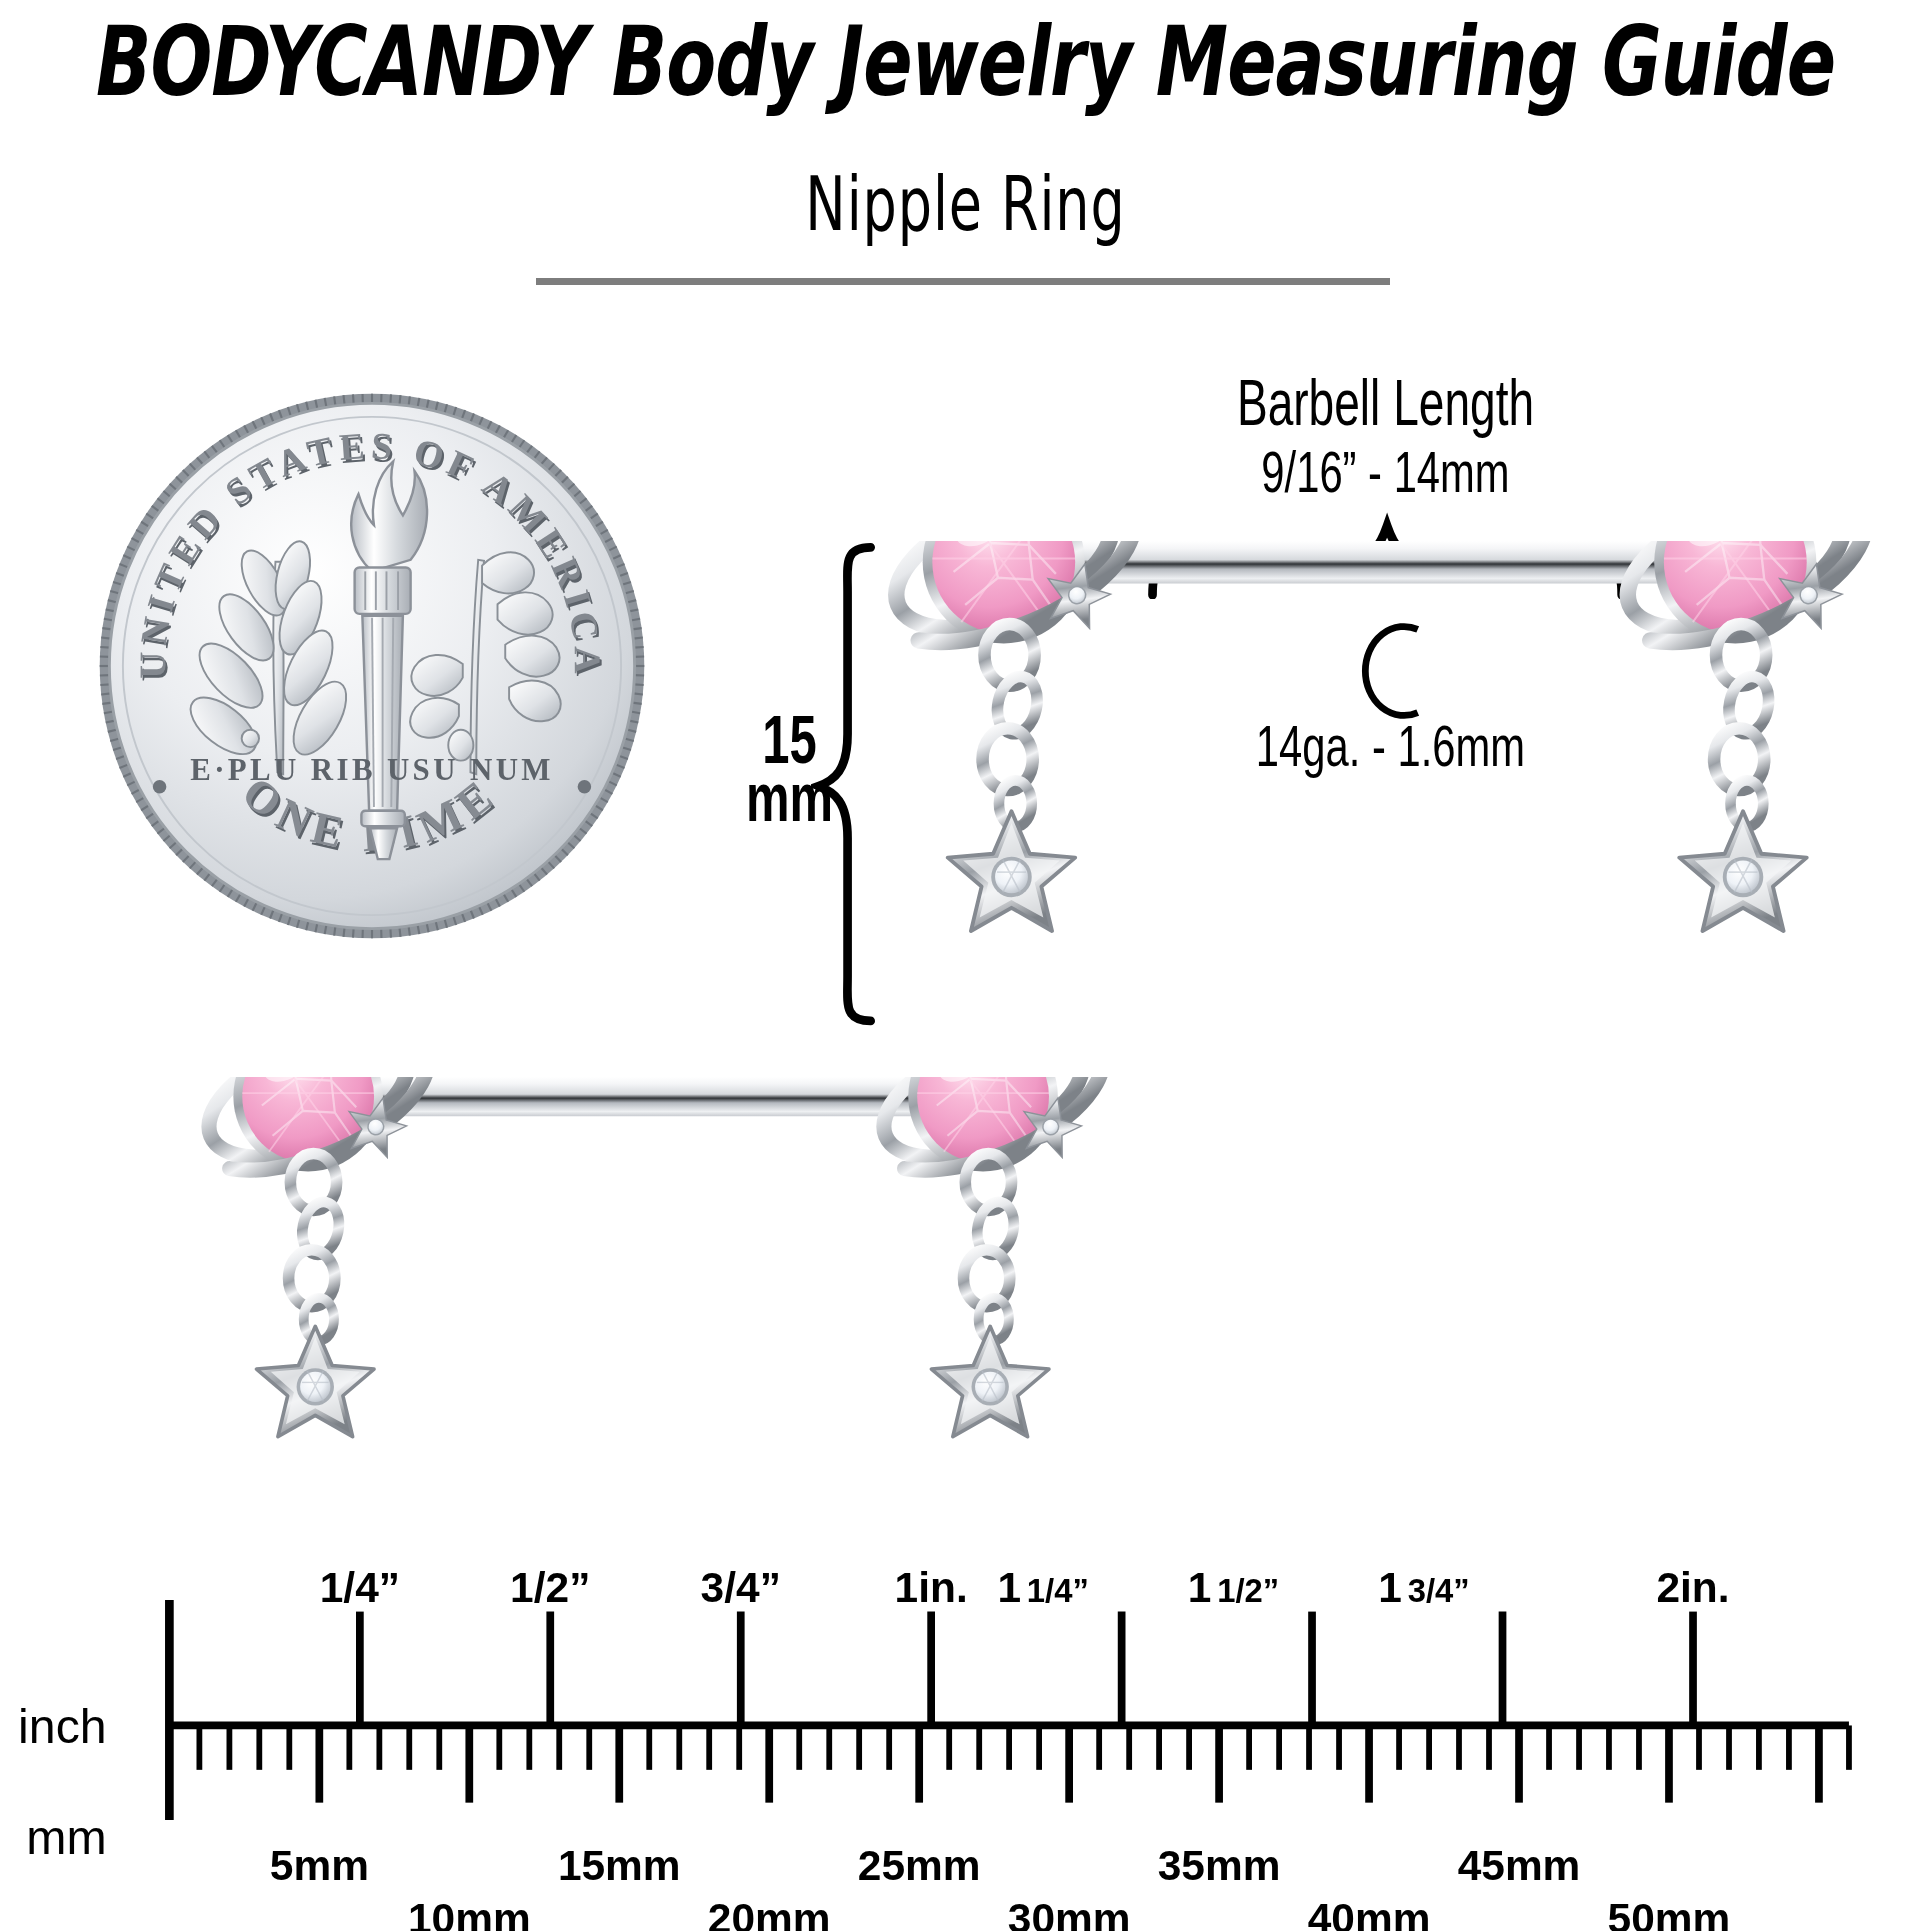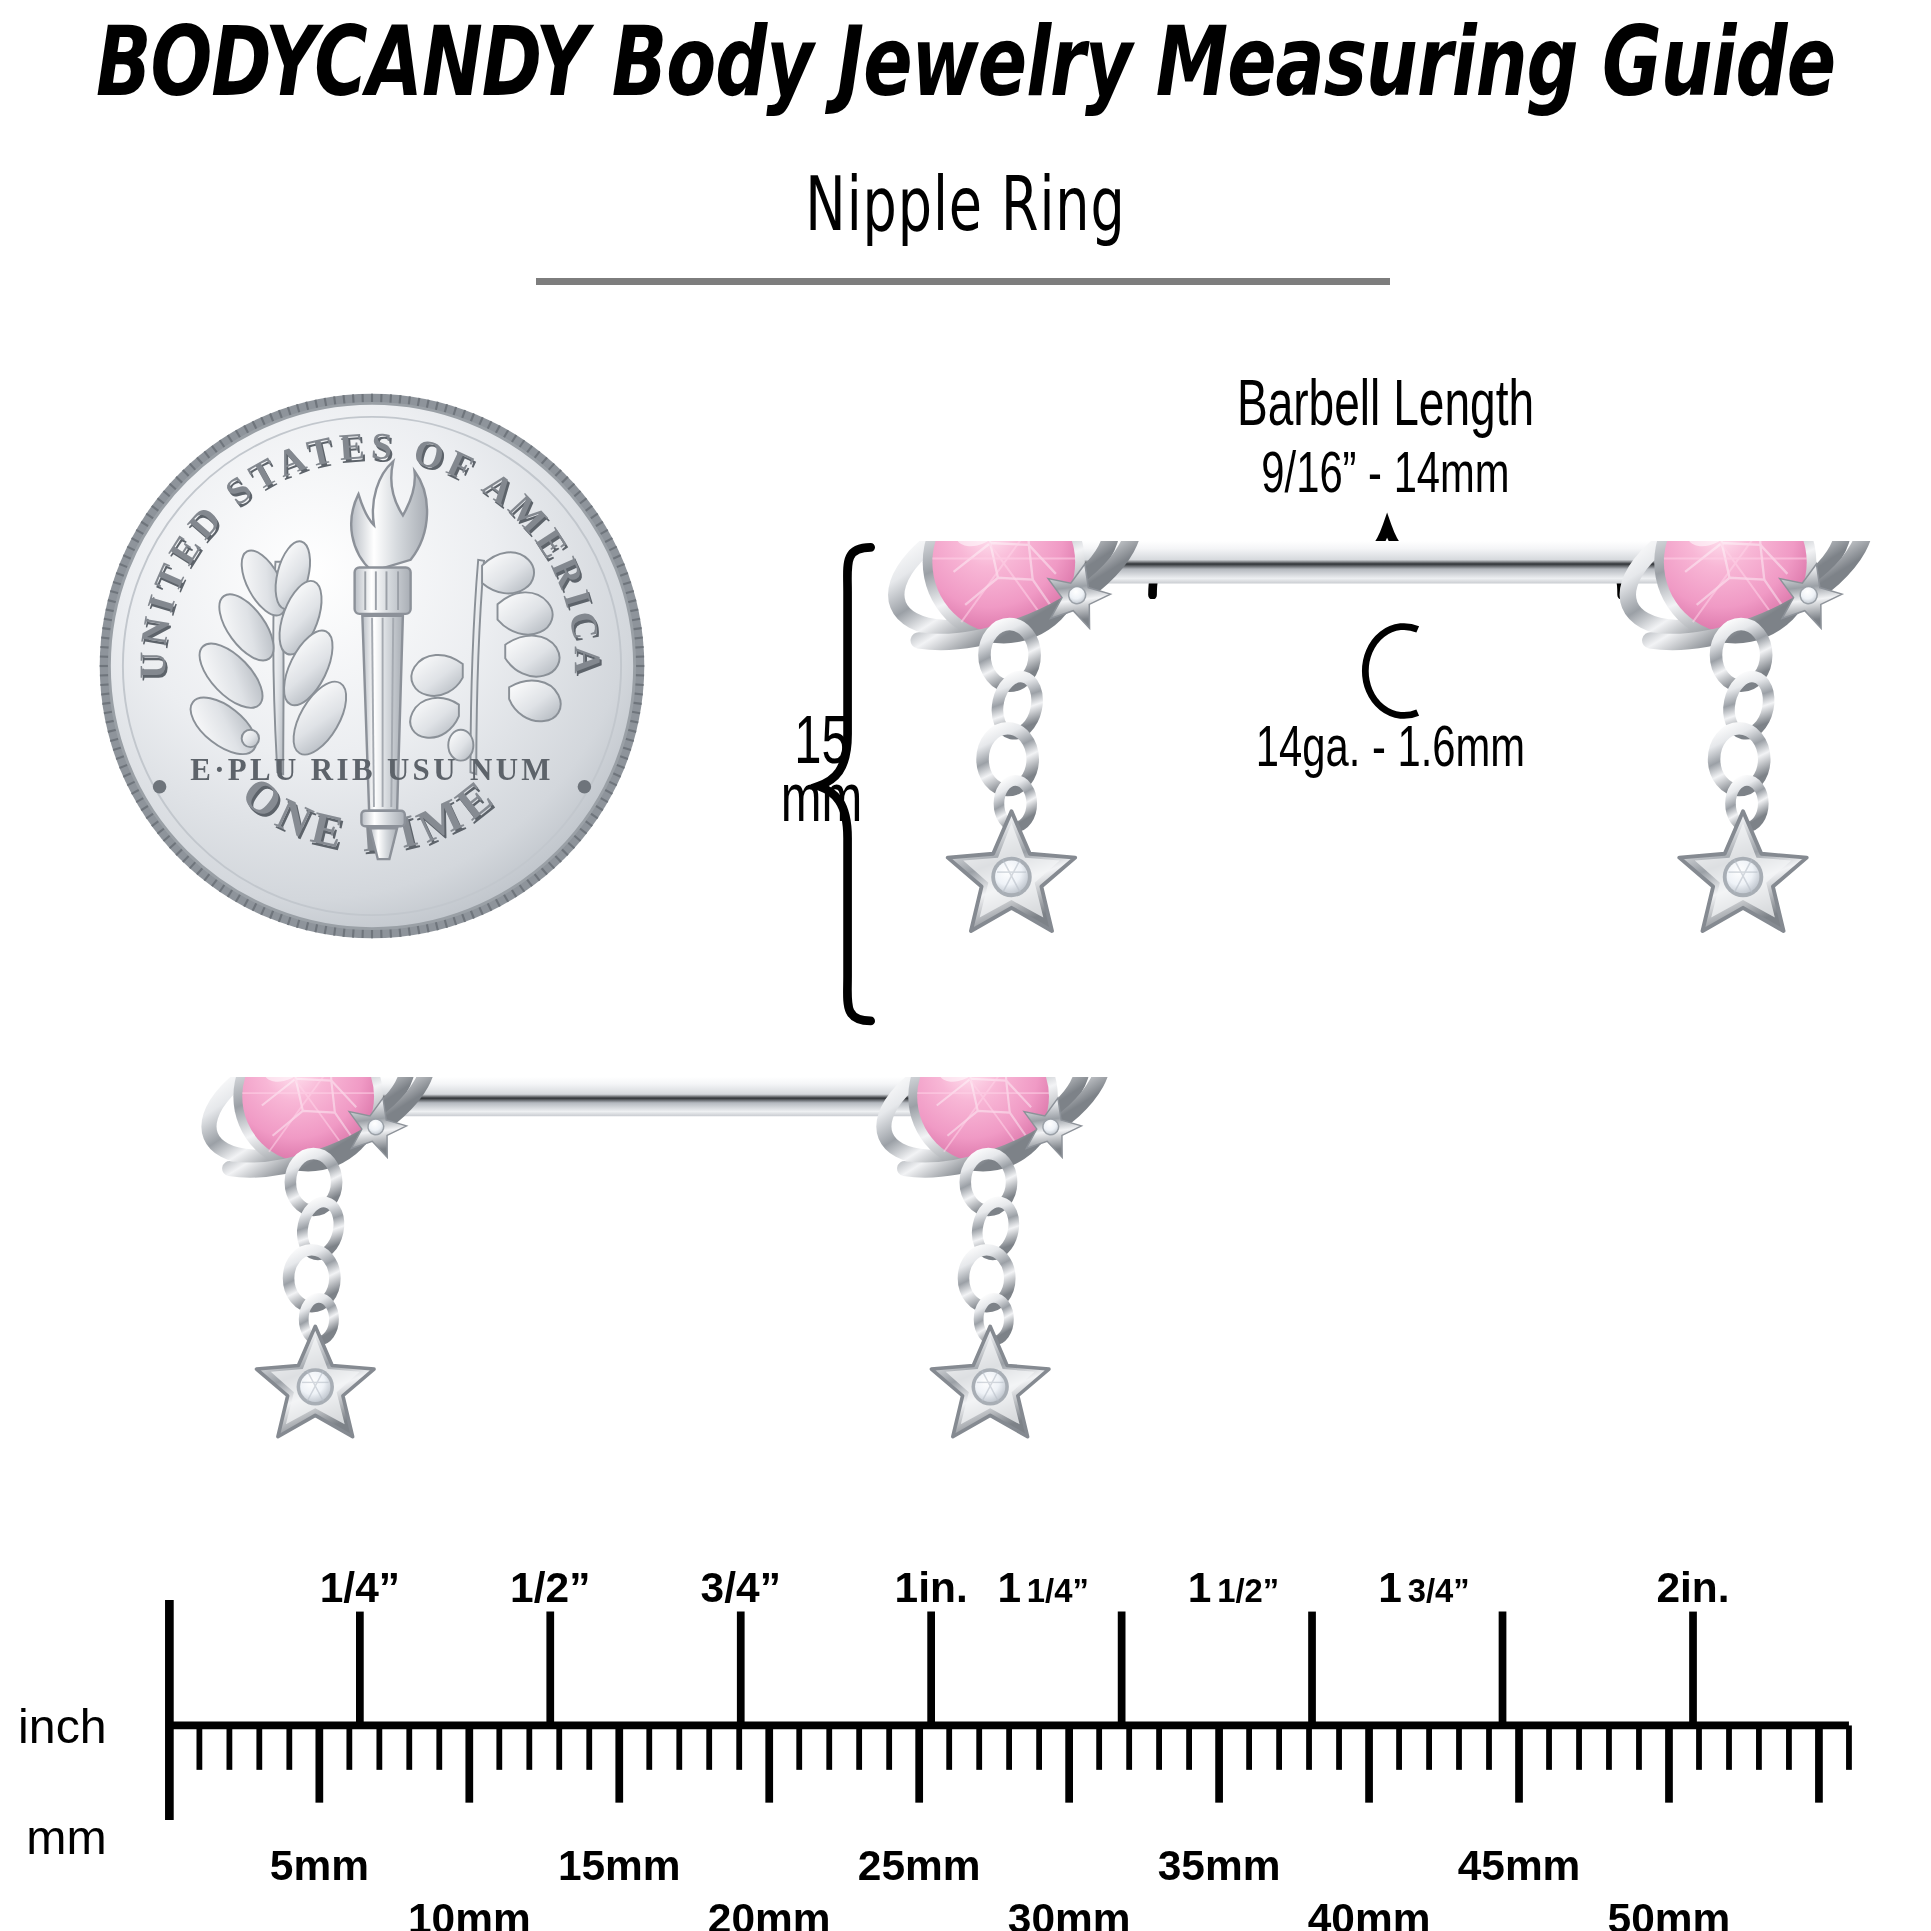--- a/index.html
+++ b/index.html
@@ -343,21 +343,21 @@
 
 <svg class="abs" style="left:1139px;top:512px;" width="502" height="87" xmlns="http://www.w3.org/2000/svg" viewBox="0 0 520 90">
   <path d="M14 86 C14 54 22 48 52 48 L210 48 C244 48 250 34 257 14
            C264 34 270 48 304 48 L462 48 C492 48 500 54 500 86" fill="none" stroke="#000" stroke-width="9" stroke-linecap="round"></path>
 </svg>
 
 <div class="abs cond" id="barbell-length-label">Barbell Length</div>
 <div class="abs cond" id="barbell-length-value">9/16” - 14mm</div>
 <div class="abs cond" id="gauge-label">14ga. - 1.6mm</div>
 
-<div class="abs" style="left:725px;top:705px;width:193px;text-align:center;">
+<div class="abs" style="left:693px;top:705px;width:193px;text-align:center;font-weight:bold;">
   <div class="cond" style="font-size:68px;">15</div>
   <div class="cond" style="font-size:68px;margin-top:-11.6px;">mm</div>
 </div>
 
 <svg class="abs" style="left:1352px;top:608px;" width="87" height="126" xmlns="http://www.w3.org/2000/svg" viewBox="0 0 90 130">
   <path d="M68 22 A 40 46 0 1 0 68 108" fill="none" stroke="#000" stroke-width="7"></path>
 </svg>
 
 <div class="abs" style="left:859px;top:541px;width:1023px;height:502px;">
 <svg width="1023" height="502" viewBox="0 0 1060 520" xmlns="http://www.w3.org/2000/svg">

